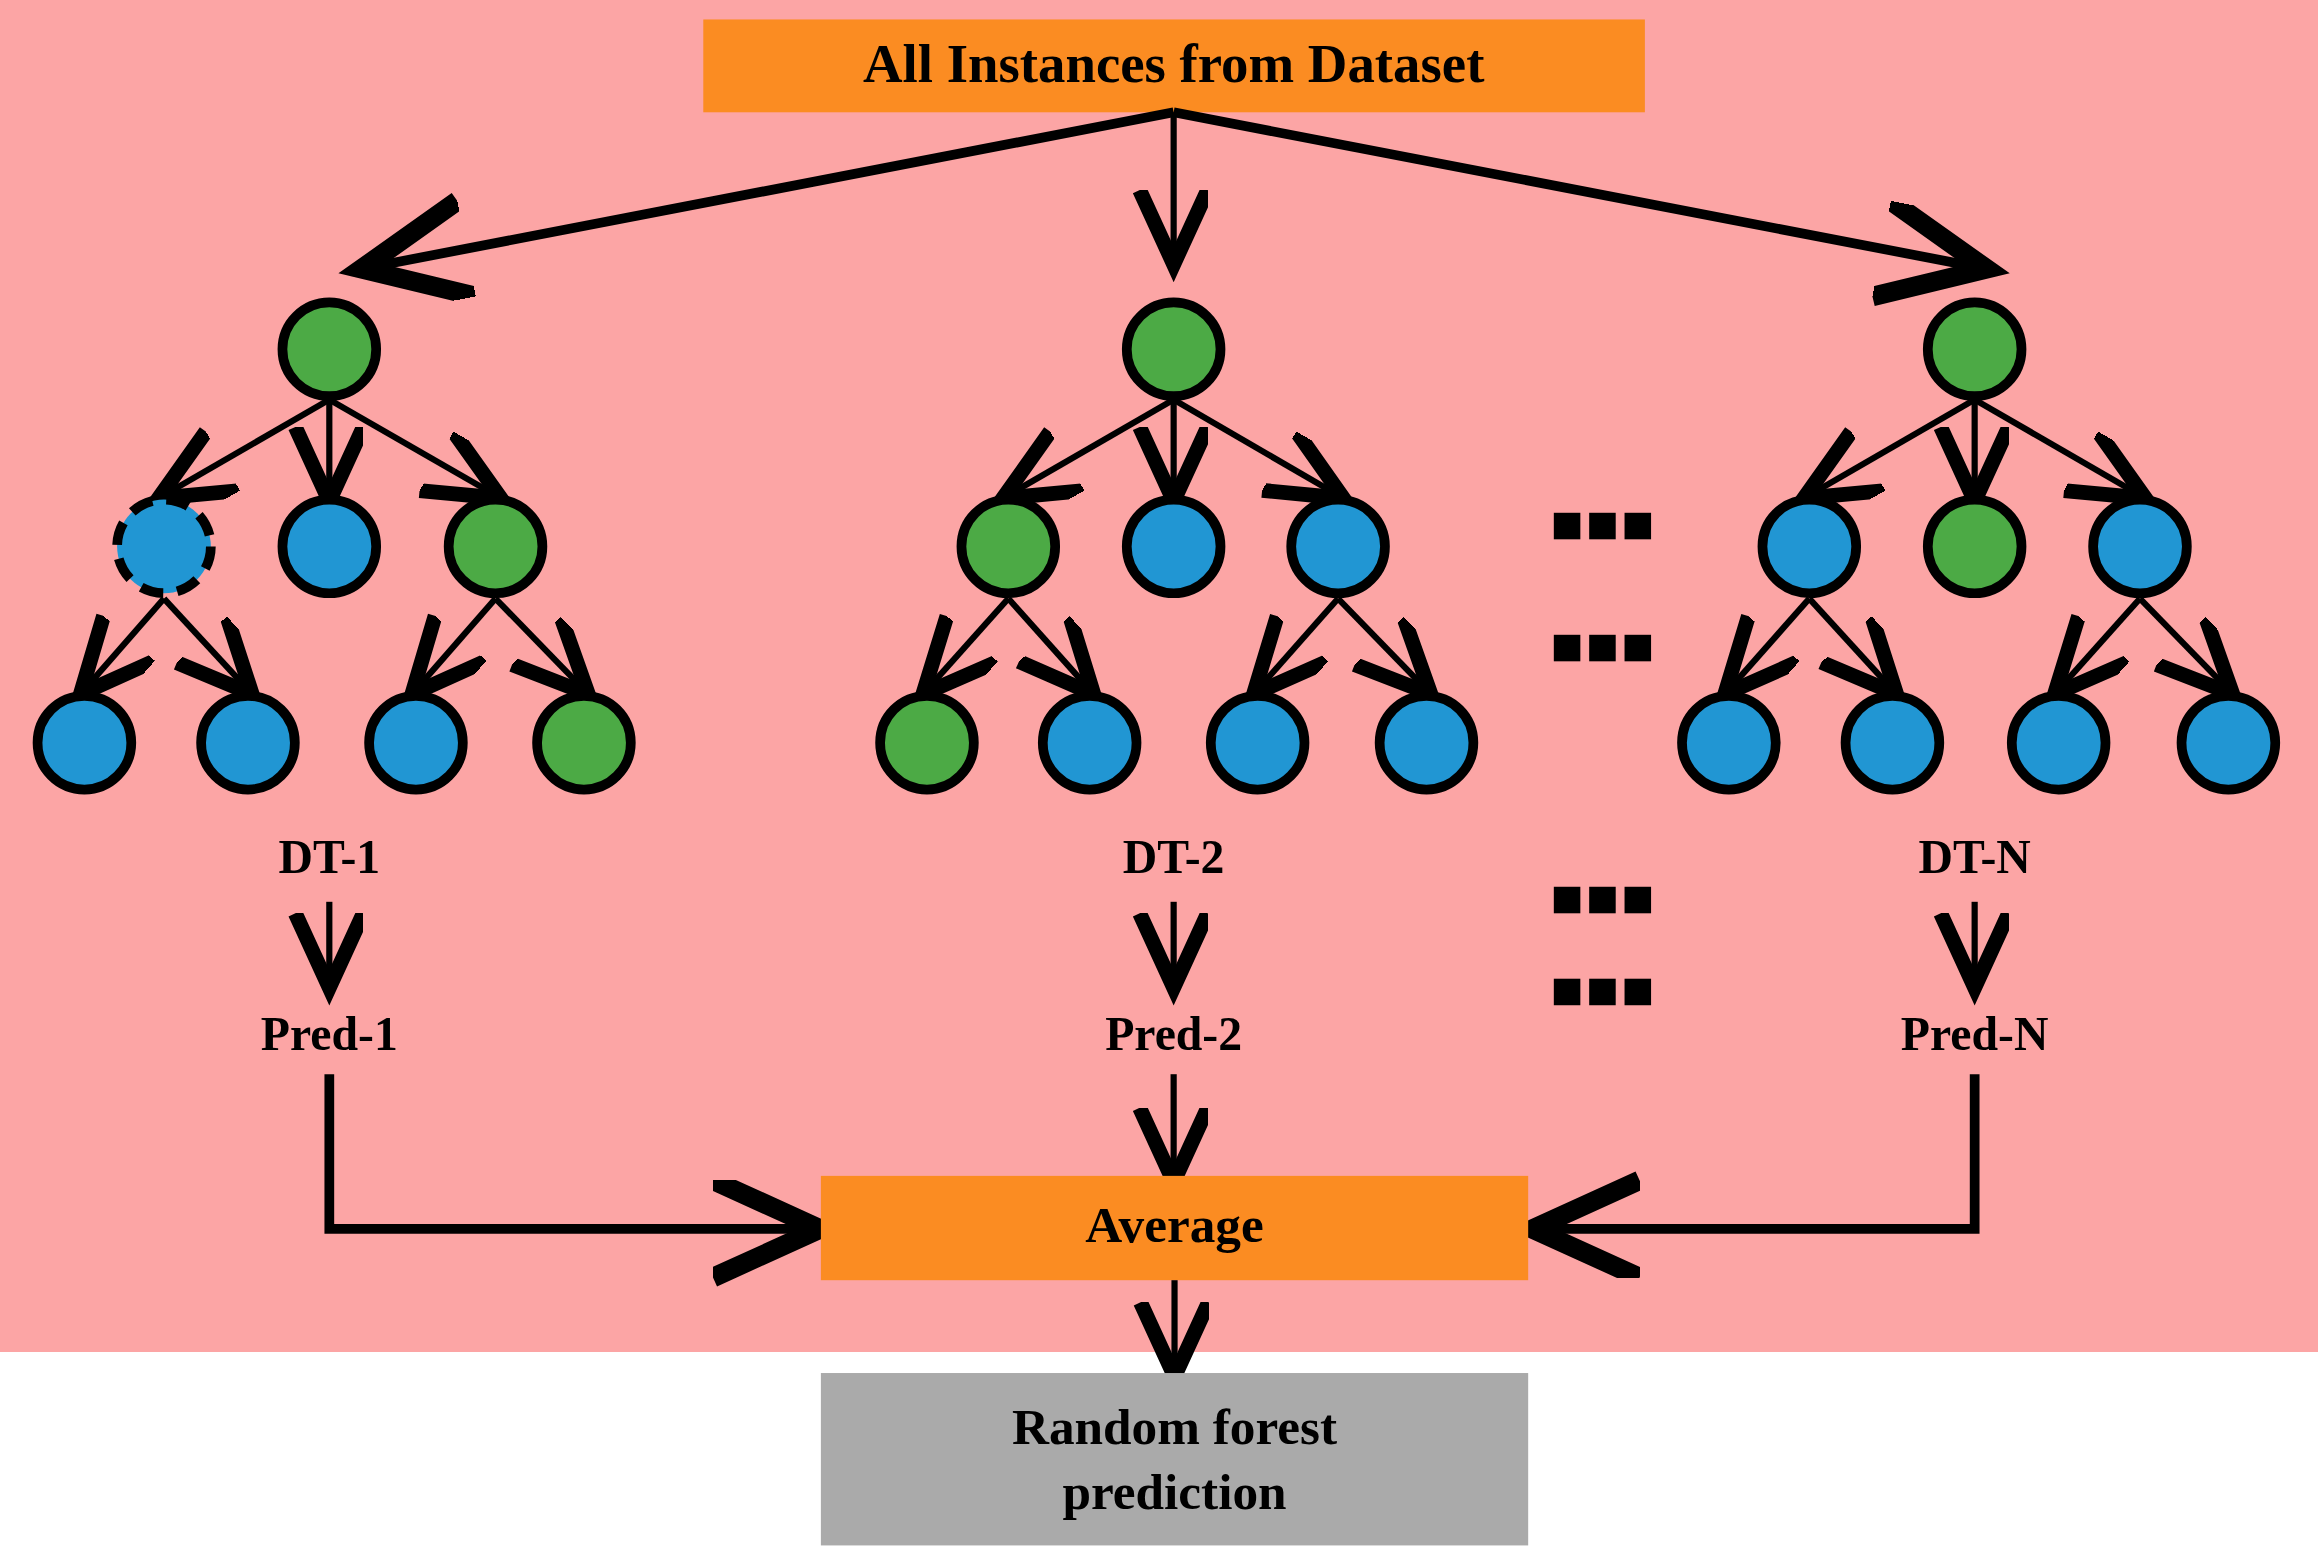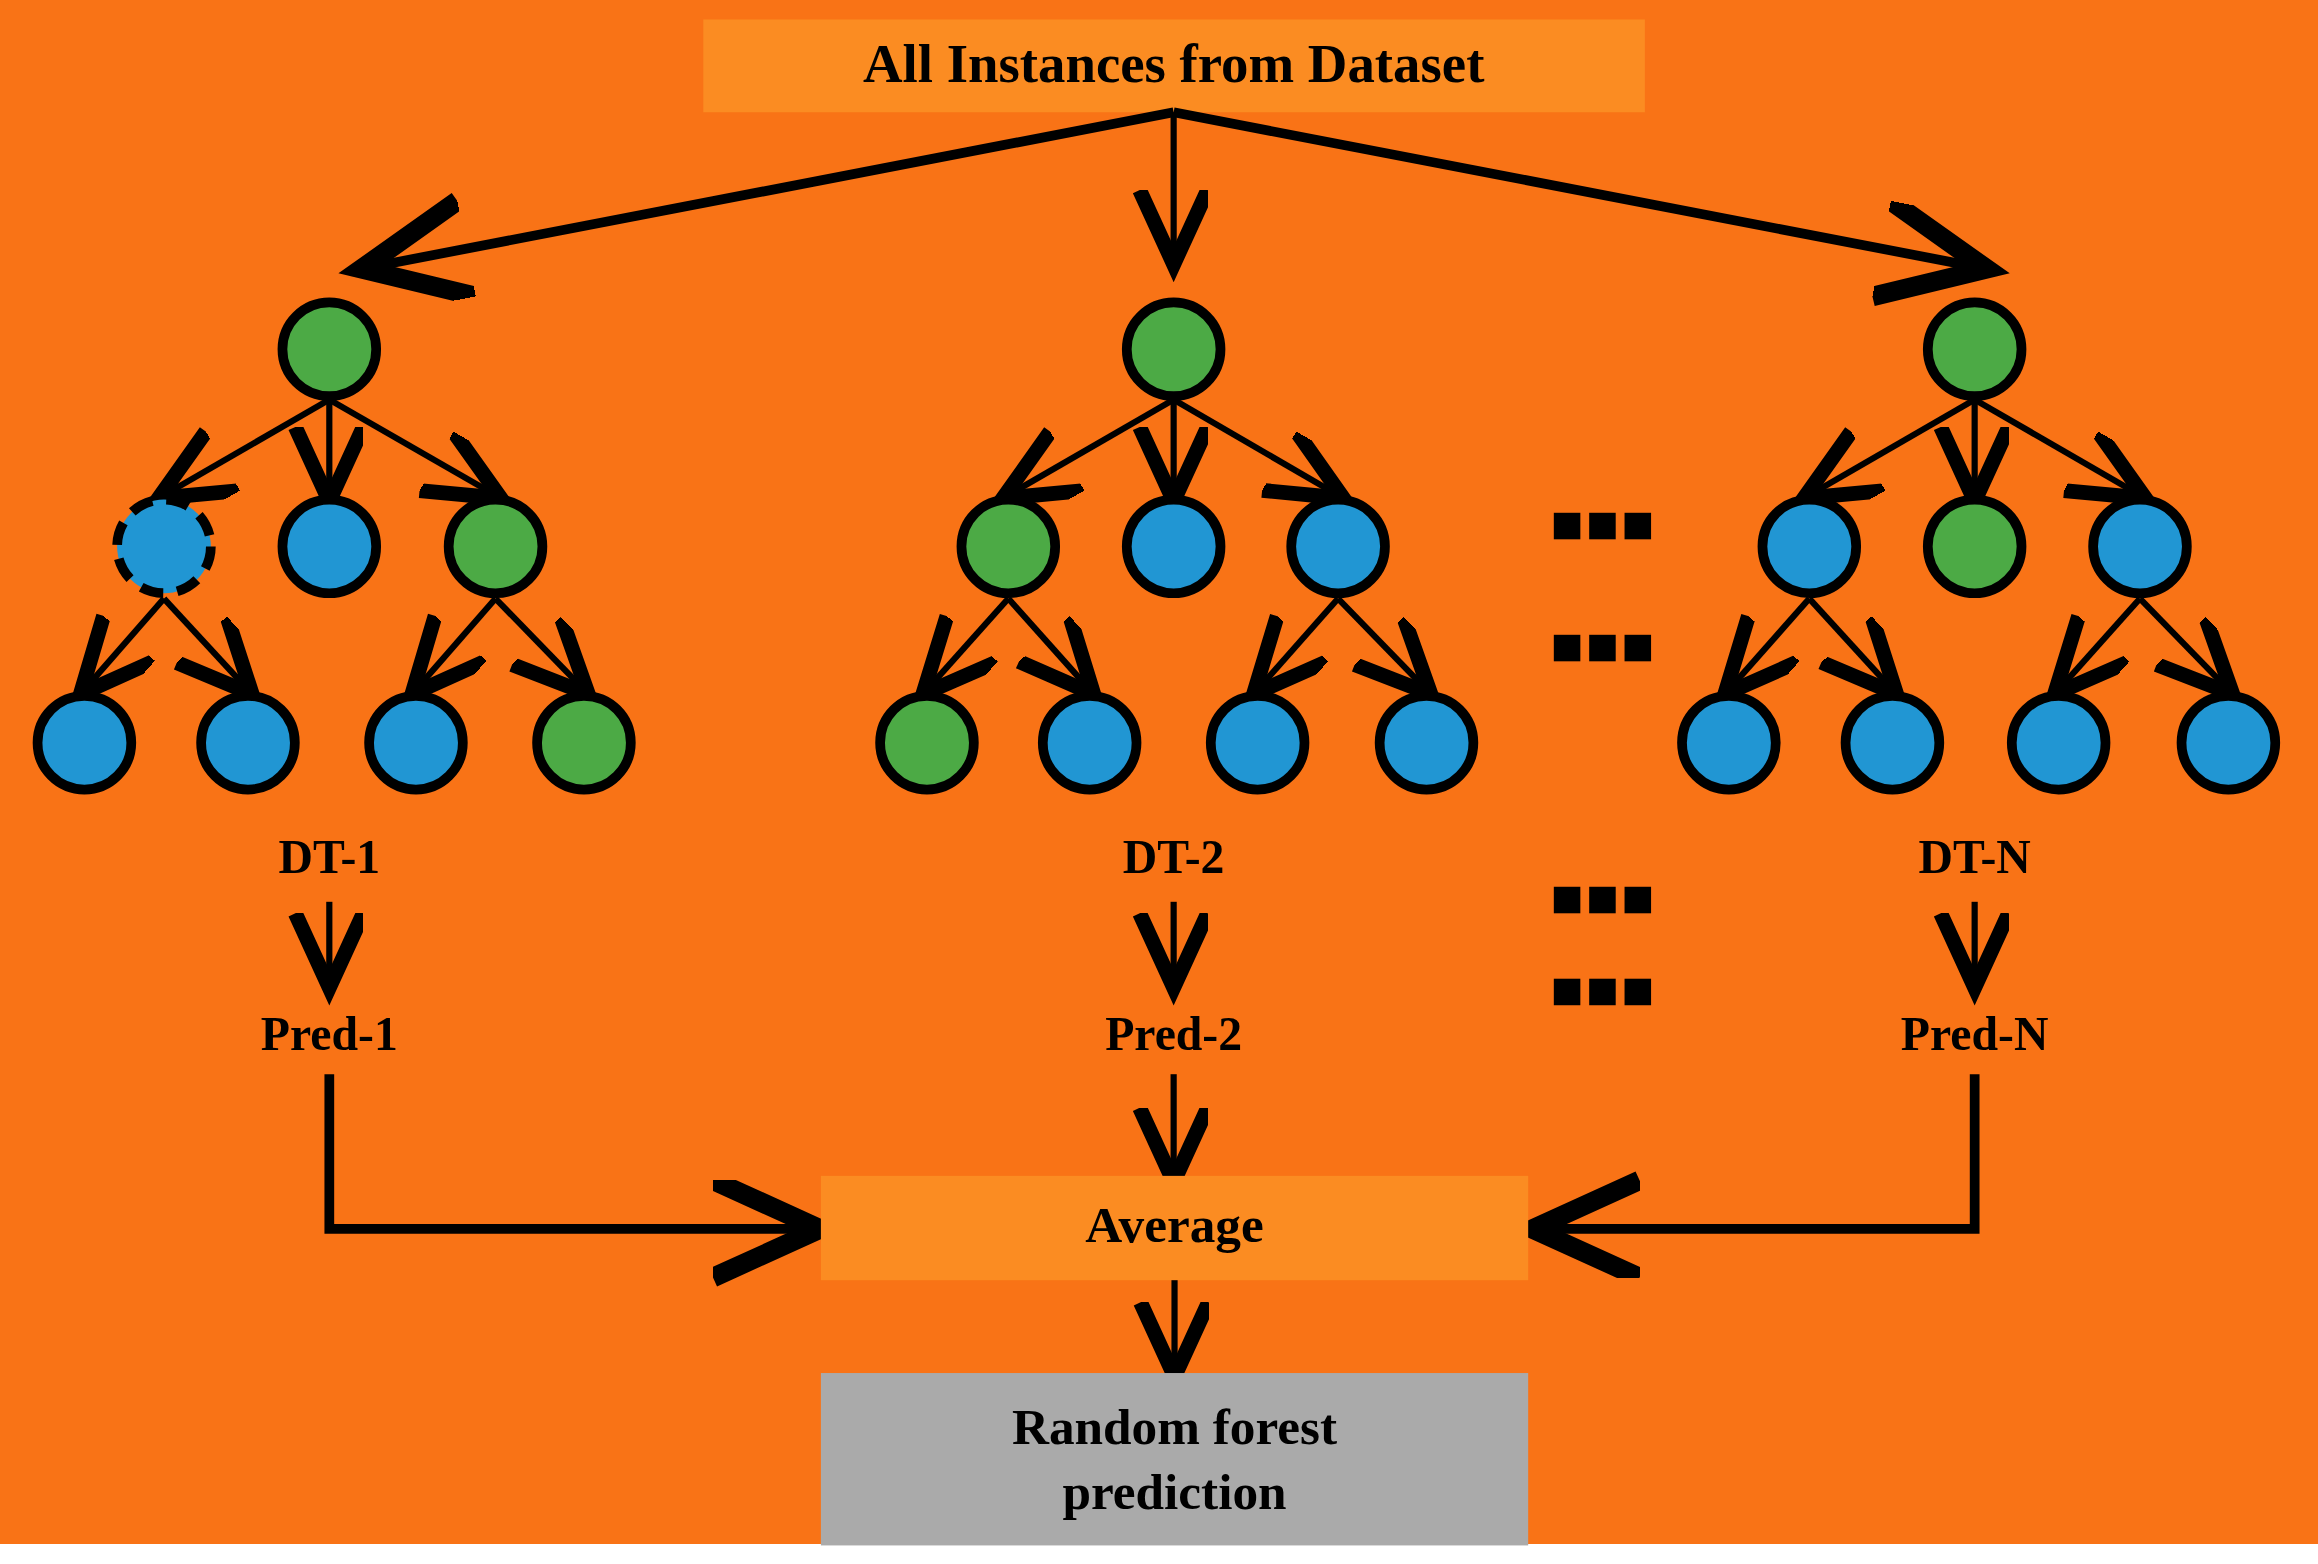--- a/index.html
+++ b/index.html
@@ -1,17 +1,17 @@
 <!DOCTYPE html>
 <html style="font-size:14px"><head>
 <meta charset="utf-8">
 <style>
   html,body{margin:0;padding:0;background:#ffffff;}
   body{width:2319px;height:1564px;overflow:hidden;font-family:"Liberation Serif",serif;}
-  #stage{position:relative;width:2319px;height:1544px;background:#f97316;}
+  #stage{position:relative;width:2319px;height:1352px;background:#fca5a5;}
   svg#diagram{position:absolute;left:0;top:0;width:2319px;height:1564px;}
   .boxlabel{
     font-family:"Liberation Serif",serif;
     font-weight:bold;
     fill:#000;
     text-anchor:middle;
     dominant-baseline:middle;
   }
   .title-text{font-size:62px;}
   .avg-text{font-size:58px;}

